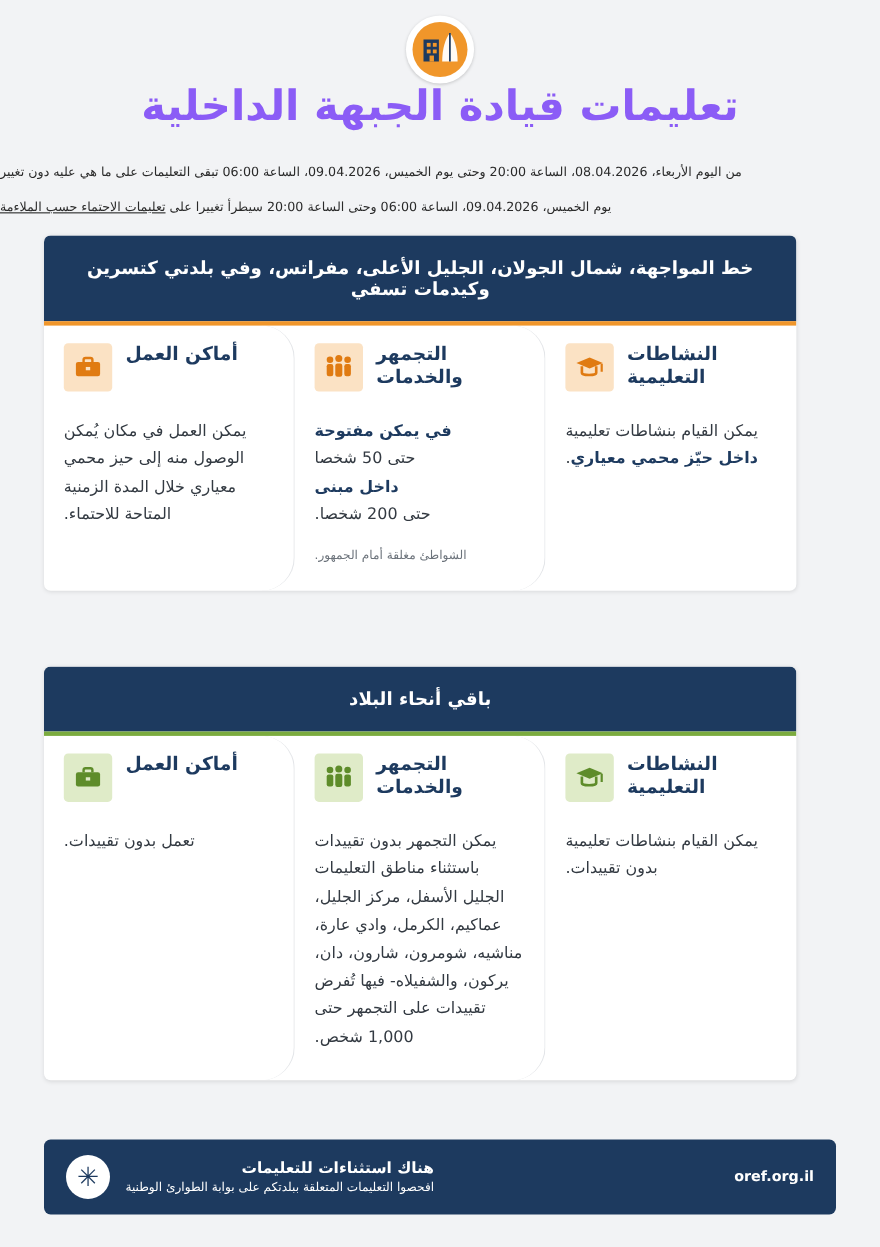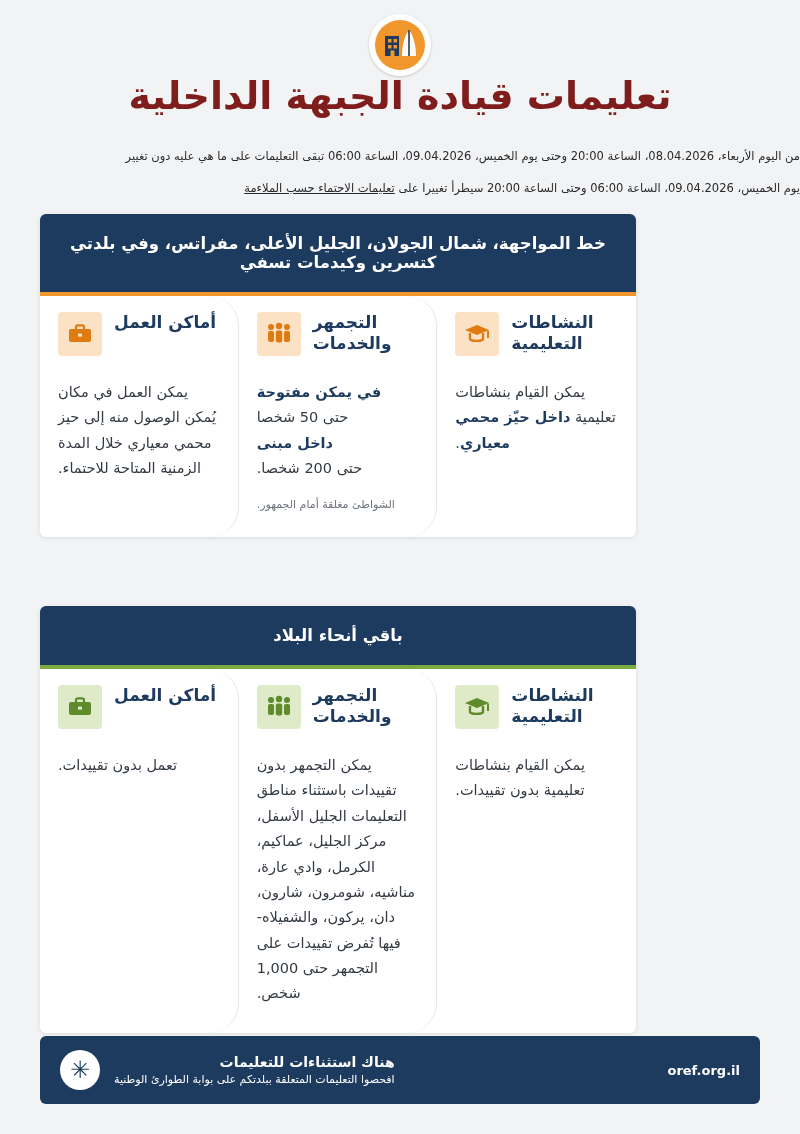--- a/index.html
+++ b/index.html
@@ -46,41 +46,41 @@
   }
   .logo-inner svg { display: block; }
 
   .main-title {
     position: absolute;
     top: 74px;
     width: 100%;
     text-align: center;
     font-size: 38px;
     font-weight: bold;
-    color: #7f1d1d;
+    color: #8b5cf6;
     letter-spacing: -0.5px;
   }
 
   .subline {
     position: absolute;
     width: 100%;
-    text-align: right;
+    text-align: left;
     font-size: 11.5px;
     color: #2a2a2a;
     line-height: 1.5;
   }
   .subline.l1 { top: 148px; }
   .subline.l2 { top: 180px; }
   .subline u { text-decoration: underline; }
 
   
   .panel {
     position: absolute;
     left: 40px;
-    width: 596px;
+    width: 684px;
     background: #ffffff;
     border-radius: 6px;
     box-shadow: 0 1px 4px rgba(0,0,0,0.10);
     overflow: hidden;
   }
   .panel-header {
     background: #1d3a5f;
     color: #ffffff;
     text-align: center;
     font-size: 16.5px;

